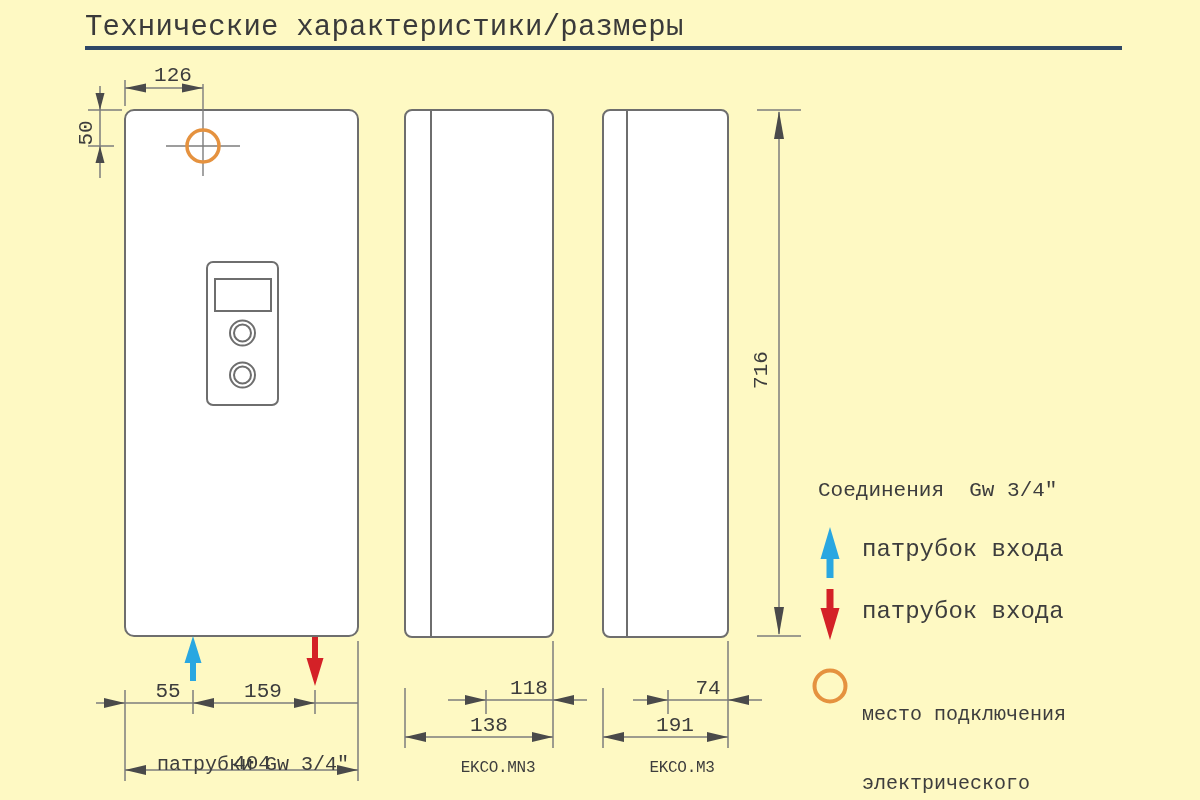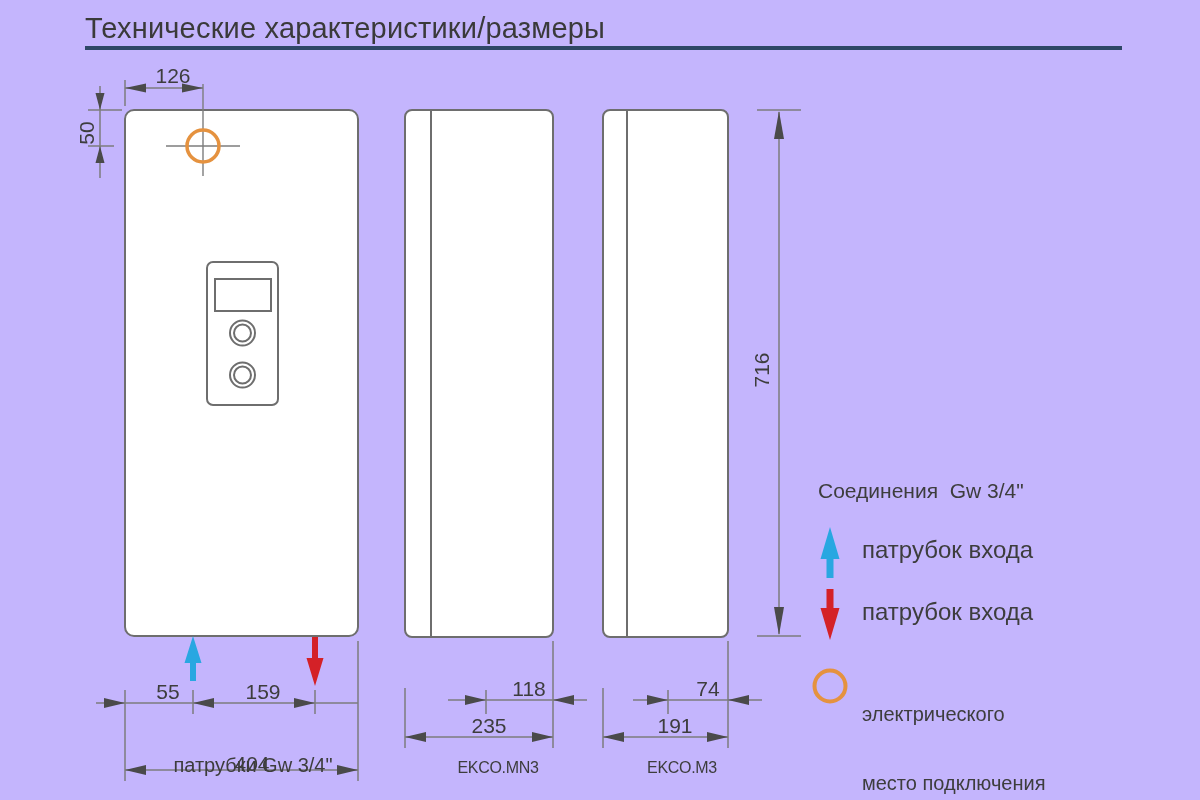--- a/index.html
+++ b/index.html
@@ -1,18 +1,18 @@
 <!DOCTYPE html>
 <html><head>
 <meta charset="utf-8">
 <style>
   html,body{margin:0;padding:0;background:#ffffff;}
   .stage{
-    position:relative;width:1200px;height:800px;background:#c4b5fd;overflow:hidden;
-    font-family:Liberation Sans, sans-serif;color:#3d3d3d;
+    position:relative;width:1200px;height:800px;background:#fef9c3;overflow:hidden;
+    font-family:Liberation Mono, monospace;color:#3d3d3d;
   }
   svg.linework{position:absolute;left:0;top:0;z-index:1;}
   .t{position:absolute;z-index:2;white-space:pre;color:#3d3d3d;line-height:1.05;}
   .tc{transform:translateX(-50%);margin-left:9px;} 
   .trot{transform:translate(-50%,-50%) rotate(-90deg);transform-origin:center;}
   .title{left:85px;top:13px;font-size:29px;color:#3a3a3a;letter-spacing:0.2px;}
   .rule{position:absolute;left:85px;top:46px;width:1037px;height:4px;background:#2e4766;z-index:2;}
   .dim{font-size:21px;}
   .model{font-size:16px;letter-spacing:-0.3px;}
   .note{left:146px;top:710px;width:214px;text-align:center;font-size:20px;line-height:22px;}
@@ -137,31 +137,31 @@
   <div class="t dim trot" style="left:87px;top:133px;">50</div>
   <div class="t dim tc" style="left:159px;top:681px;">55</div>
   <div class="t dim tc" style="left:254px;top:681px;">159</div>
   <div class="t note">
     <span style="display:block;">патрубки Gw 3/4"</span>
     
   </div>
   <div class="t dim tc" style="left:243px;top:753px;">404</div>
 
   <div class="t dim tc" style="left:520px;top:678px;">118</div>
-  <div class="t dim tc" style="left:480px;top:715px;">235</div>
+  <div class="t dim tc" style="left:480px;top:715px;">138</div>
   <div class="t model tc" style="left:489px;top:760px;">EKCO.MN3</div>
 
   <div class="t dim tc" style="left:699px;top:678px;">74</div>
   <div class="t dim tc" style="left:666px;top:715px;">191</div>
   <div class="t model tc" style="left:673px;top:760px;">EKCO.M3</div>
 
   <div class="t dim trot" style="left:762px;top:370px;">716</div>
 
   <div class="t legend-head">Соединения  Gw 3/4"</div>
   <div class="t legend-item" style="left:862px;top:537px;">патрубок входа</div>
   <div class="t legend-item" style="left:862px;top:599px;">патрубок входа</div>
   <div class="t legend-cable">
+    <span>место подключения</span>
     <span>электрического</span>
-    <span>место подключения</span>
     
   </div>
 
 </div>
 
 </body></html>

